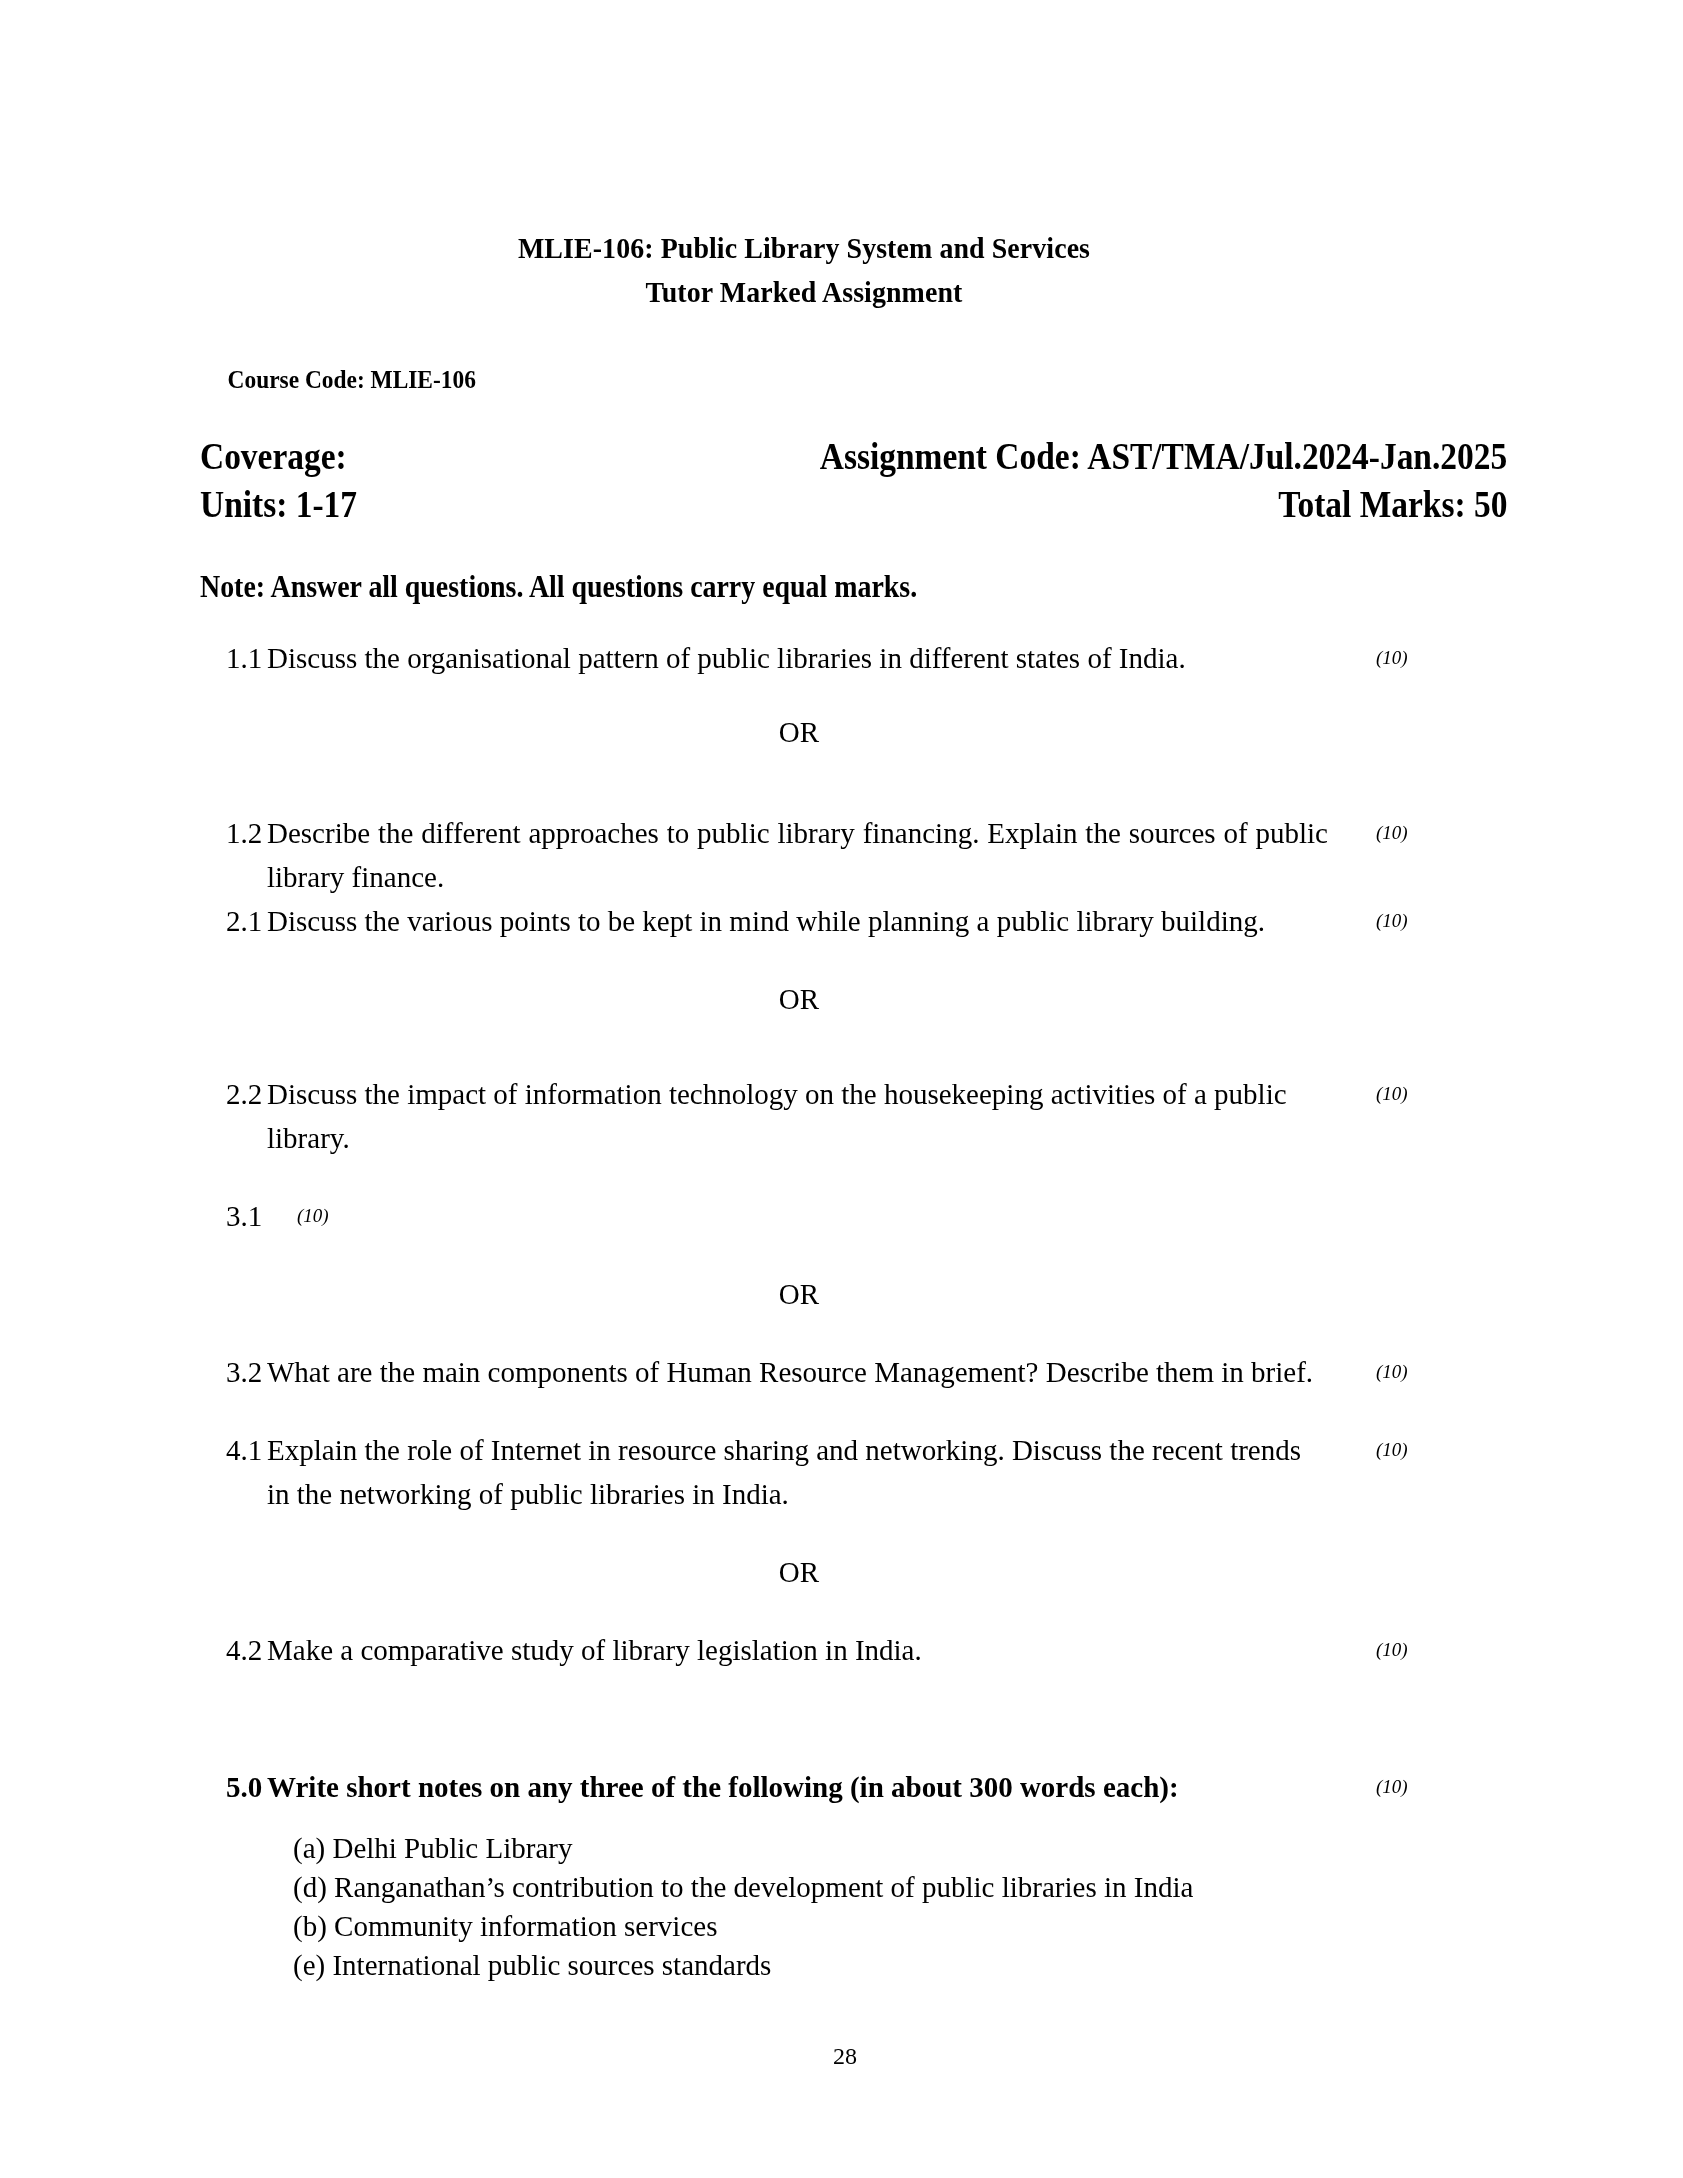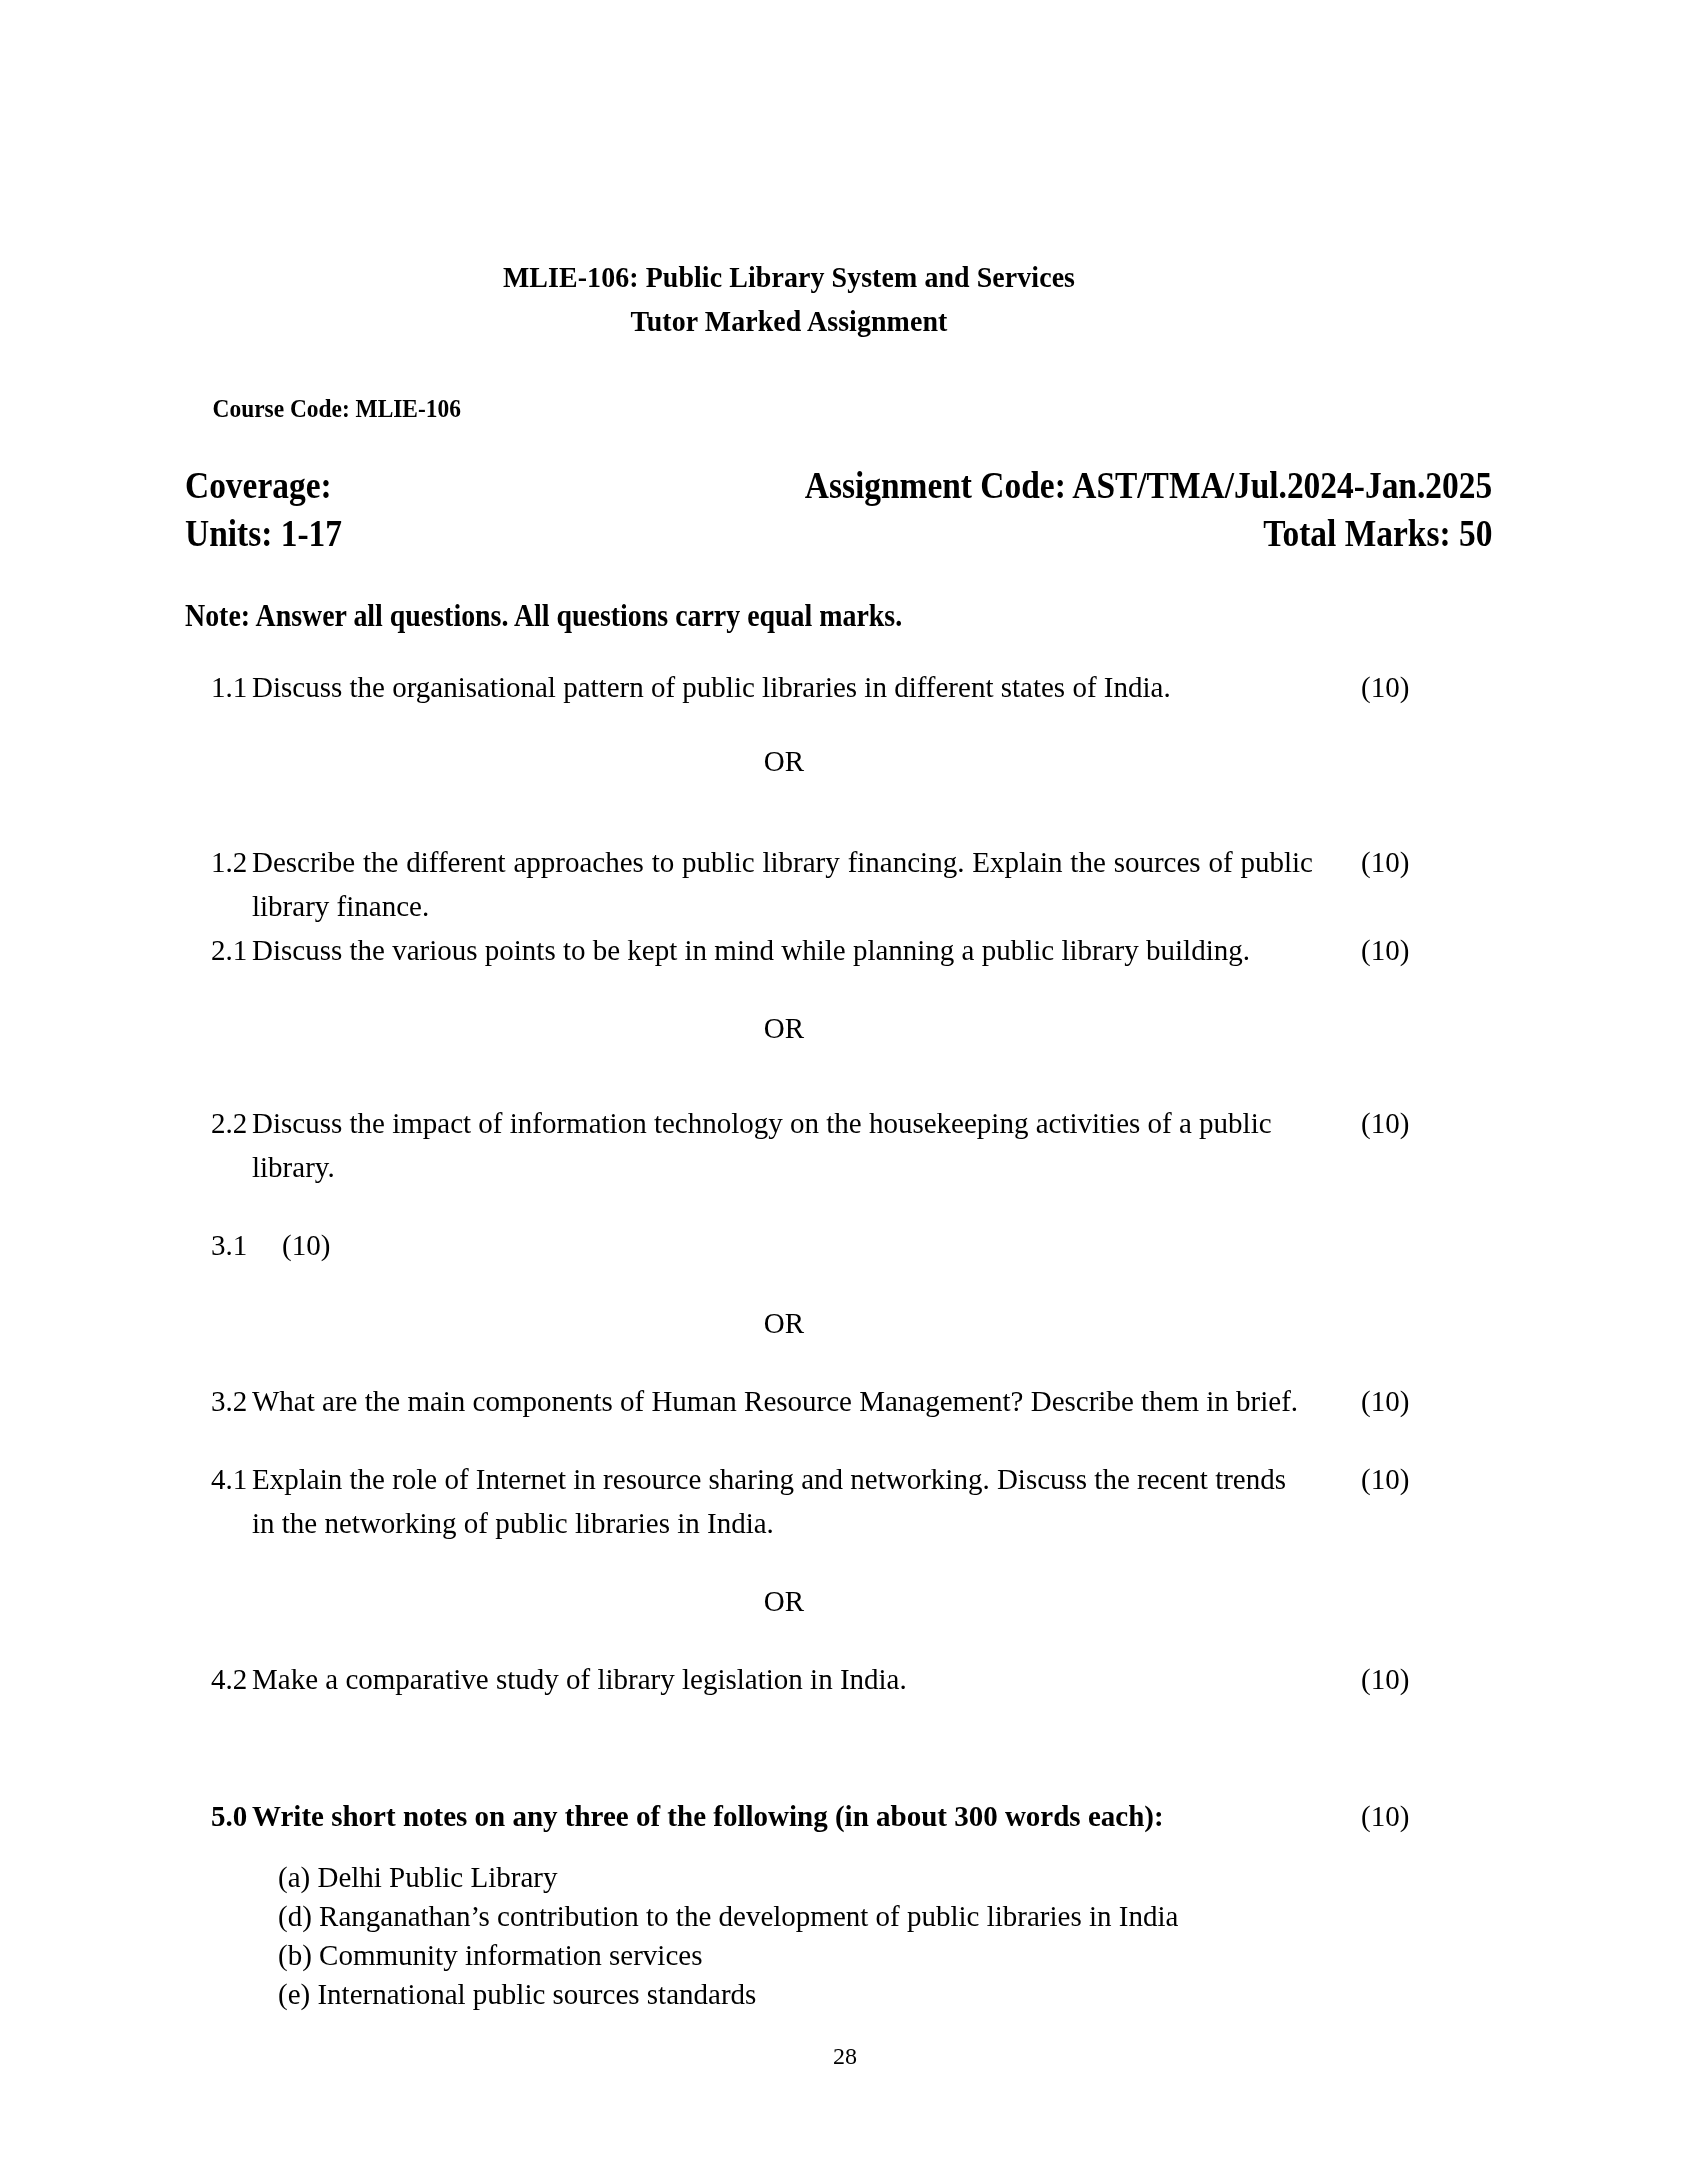--- a/index.html
+++ b/index.html
@@ -16,24 +16,23 @@
     margin: 0 auto;
     background: #ffffff;
     color: #000000;
     font-family: "Liberation Serif", "DejaVu Serif", serif;
     overflow: hidden;
   }
 
   
   .content {
     position: absolute;
-    left: 185px;
+    left: 200px;
     top: 0;
     width: 1287px;
-    margin-top: 29px;
   }
 
   
   .title-block {
     text-align: center;
     margin-top: 226px;
     width: 1208px;
   }
   .doc-title,
   .doc-subtitle {
@@ -131,25 +130,26 @@
     text-justify: inter-word;
     padding-right: 18px;
     box-sizing: border-box;
     hyphens: none;
   }
   .q-text.nojustify { text-align: left; }
 
   .q-marks {
     flex: 0 0 auto;
     width: 119px;
-    font-size: 29px;
+    font-size: 19px;
     line-height: 44px;
     text-align: left;
     padding-left: 30px;
     box-sizing: border-box;
+    font-style: italic;
   }
 
   .q-row.bold .q-num,
   .q-row.bold .q-text {
     font-weight: bold;
   }
 
   .or-line {
     width: 1327px;
     text-align: center;

